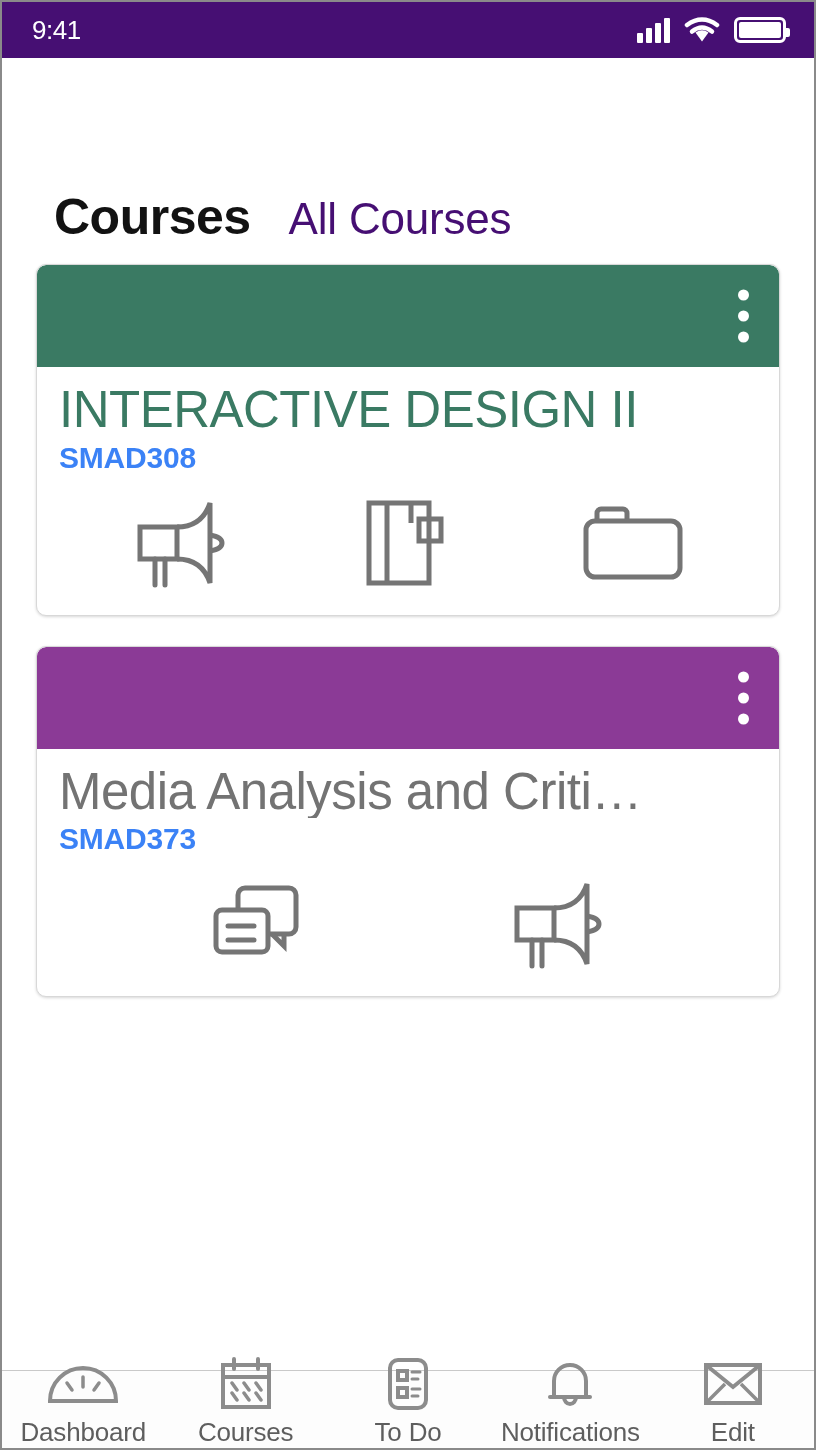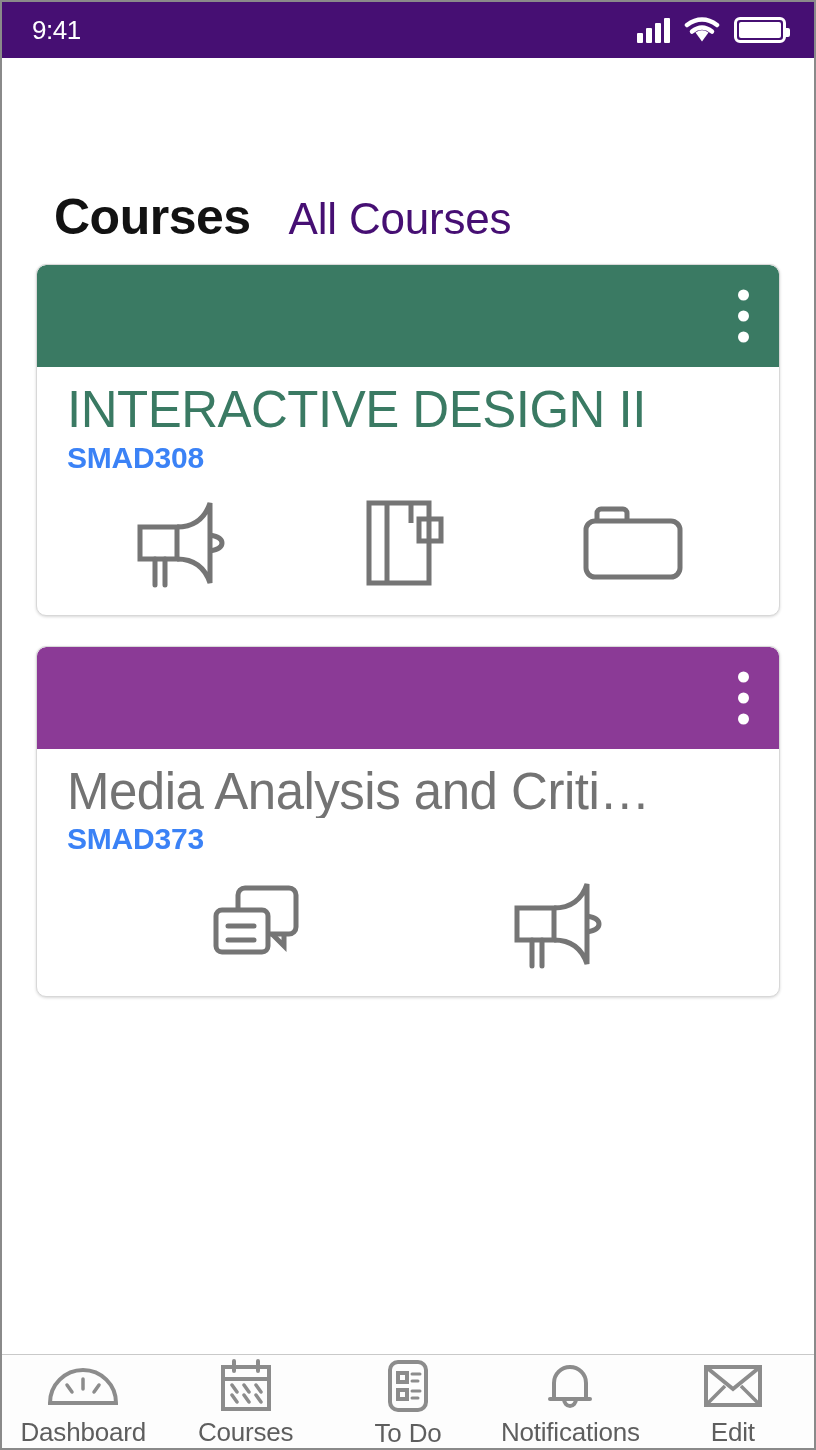--- a/index.html
+++ b/index.html
@@ -106,21 +106,21 @@
     position:relative;
     border-radius:9px 9px 0 0;
   }
   .kebab {
     position:absolute; right:30px; top:50%;
     transform:translateY(-50%);
     display:flex; flex-direction:column; gap:10px;
     cursor:pointer;
   }
   .kebab i { width:11px; height:11px; border-radius:50%; background:#ffffff; display:block; }
-  .card-body { padding:16px 22px 0 22px;margin-left:8px; }
+  .card-body { padding:16px 22px 0 22px; }
   .course-title {
     font-size:51px;
     line-height:1.05;
     white-space:nowrap;
     overflow:hidden;
     letter-spacing:-0.5px;
   }
   .course-code {
     font-size:30px;
     color:#3b82f6;
@@ -137,24 +137,25 @@
   }
   .course-icons.single { justify-content:center; }
   .course-icons.pair { justify-content:space-around; padding-left:70px; padding-right:70px; }
   .ico { flex:0 0 auto; cursor:pointer; }
   .ico svg { display:block; }
 
   
   .tabbar {
     position:absolute;
     left:0; right:0; bottom:0;
-    height:94px;
+    height:78px;
     background:#fdfdfd;
     border-top:1px solid #c9c9c9;
     display:flex;
+    align-items:flex-end;
   }
   .tab {
     flex:1;
     display:flex;
     flex-direction:column;
     align-items:center;
     justify-content:center;
     gap:4px;
     cursor:pointer;
     padding-top:4px;

